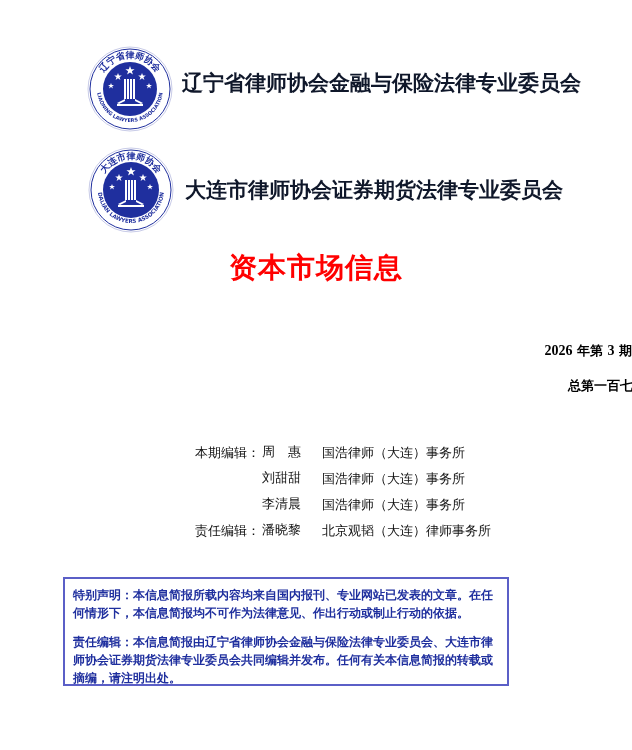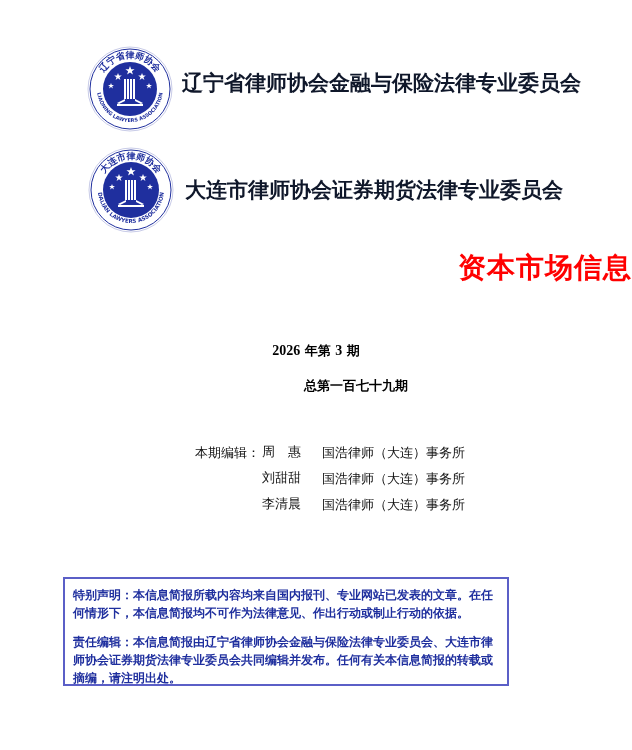--- a/index.html
+++ b/index.html
@@ -22,31 +22,31 @@
       font-weight: bold;
       font-size: 21px;
       letter-spacing: 0px;
       white-space: nowrap;
       line-height: 20px;
     }
     .main-title {
       position: absolute;
       left: 0; width: 632px;
       top: 250px;
-      text-align: right;
+      text-align: center;
       color: #ff0000;
       font-weight: bold;
       font-size: 28px;
       line-height: 36px;
       letter-spacing: 1px;
     }
     .issue-line {
       position: absolute;
       left: 0; width: 632px;
-      text-align: center;
+      text-align: right;
       color: #000;
       font-weight: bold;
       font-size: 13px;
       line-height: 18px;
     }
     .issue-line .num { font-family: "Liberation Serif", "DejaVu Serif", serif; font-size: 14px; }
     .editors {
       position: absolute;
       left: 167px; top: 444px;
       font-size: 13px;
@@ -161,18 +161,23 @@
   <div class="editor-row">
     <span class="editor-role"></span>
     <span class="editor-name">刘甜甜</span>
     <span class="editor-org">国浩律师（大连）事务所</span>
   </div>
   <div class="editor-row">
     <span class="editor-role"></span>
     <span class="editor-name">李清晨</span>
     <span class="editor-org">国浩律师（大连）事务所</span>
   </div>
+  <div class="editor-row">
+    <span class="editor-role">责任编辑：</span>
+    <span class="editor-name">潘晓黎</span>
+    <span class="editor-org">北京观韬（大连）律师事务所</span>
+  </div>
 </div>
 
 <div class="notice-box">
   <p class="notice-para">特别声明：本信息简报所载内容均来自国内报刊、专业网站已发表的文章。在任何情形下，本信息简报均不可作为法律意见、作出行动或制止行动的依据。</p>
   <p class="notice-para">责任编辑：本信息简报由辽宁省律师协会金融与保险法律专业委员会、大连市律师协会证券期货法律专业委员会共同编辑并发布。任何有关本信息简报的转载或摘编，请注明出处。</p>
 </div>
 
 </body></html>

